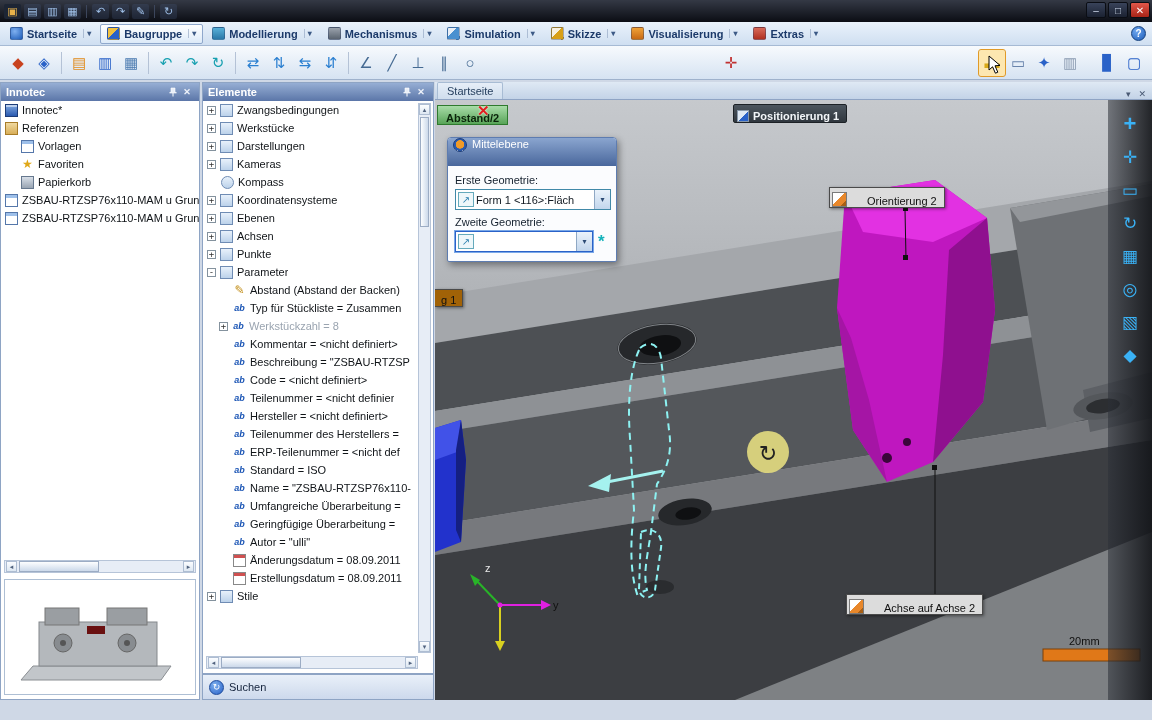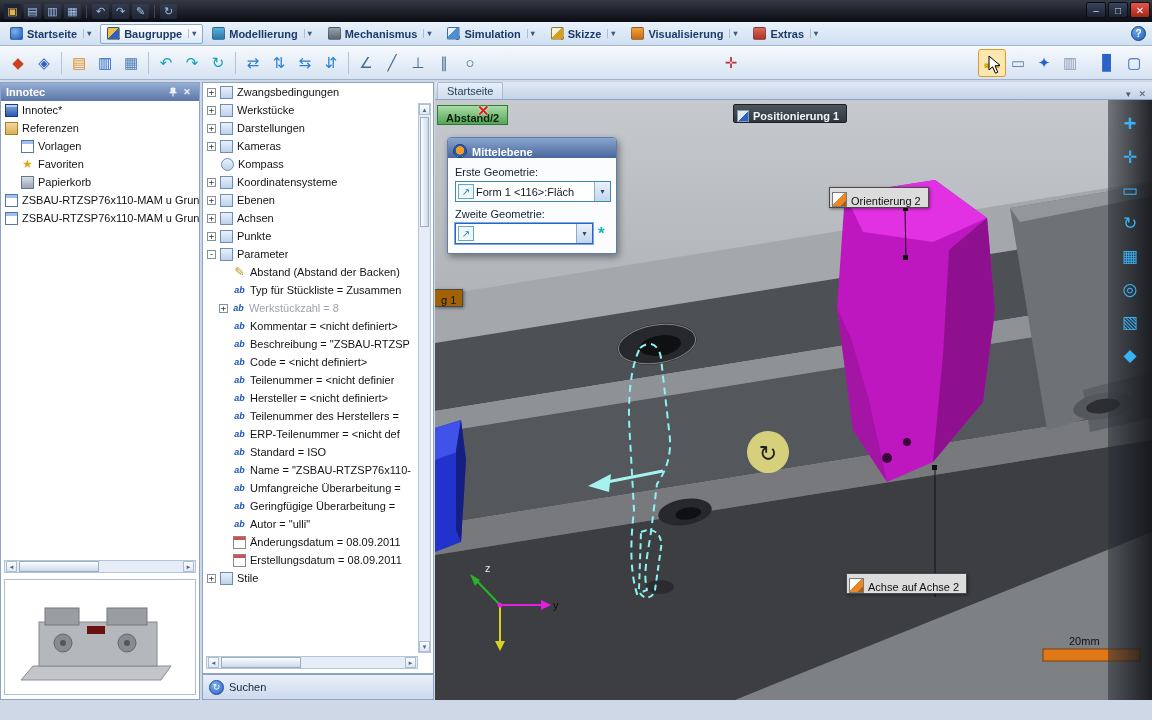--- a/index.html
+++ b/index.html
@@ -104,29 +104,29 @@
 .dtcontrols{margin-left:auto;display:flex;align-items:center;gap:8px;padding-right:6px;color:#4a5a74;font-size:9px}
 .scene{position:absolute;left:0;top:18px;width:717px;height:600px;display:block}
 
 
 .tag{position:absolute;display:flex;align-items:flex-end;font-size:11px;z-index:20}
 .tag-abstand{left:2px;top:23px;height:20px;padding:0 8px;background:linear-gradient(#a8dca8,#58a458);border:1px solid #2e7a2e;color:#0a240a;font-weight:bold}
 .redx{position:absolute;left:42px;top:20px;font-size:15px;font-weight:bold;color:#e02020;text-shadow:0 0 2px #fff;z-index:21}
 .redx::before{content:"✕"}
 .tag-pos{left:298px;top:22px;height:19px;padding:0 7px 0 3px;background:linear-gradient(#4c555e,#30373e);border:1px solid #1c2126;color:#f2f5f8;font-weight:bold;gap:4px;border-radius:2px}
 .pticon{width:12px;height:12px;background:linear-gradient(135deg,#dfe9f4 55%,#2a62c8 55%);border:1px solid #8898aa;flex:none}
-.lbl{background:#dcdcdc;border:1px solid #4a4a4a;color:#101010;height:21px;padding:0 7px 0 2px;gap:4px;box-shadow:1px 1px 3px rgba(0,0,0,.45)}
+.lbl{background:#dcdcdc;border:1px solid #4a4a4a;color:#101010;height:21px;padding:0 7px 0 2px;gap:20px;box-shadow:1px 1px 3px rgba(0,0,0,.45)}
 .lbl-orient{left:394px;top:105px}
-.lbl-achse{left:411px;top:491px}
+.lbl-achse{left:411px;top:512px}
 .licon{width:15px;height:15px;background:linear-gradient(135deg,#ffffff 45%,#e8872a 45% 78%,#a85f14 78%);border:1px solid #7a7a7a;flex:none}
 .tag-g1{left:0;top:207px;height:18px;padding:0 6px;background:#a16207;border:1px solid #4a4a4a;border-left:none;color:#101010;box-shadow:1px 1px 3px rgba(0,0,0,.45)}
 
 
 .dialog{position:absolute;left:12px;top:55px;width:170px;background:#fbfcfe;border:1px solid #5d7cb0;border-radius:4px 4px 2px 2px;box-shadow:2px 3px 7px rgba(0,0,0,.4);z-index:30}
-.dhead{height:20px;background:linear-gradient(#8aa5cf,#49679c);border-radius:3px 3px 0 0;display:flex;align-items:flex-end;gap:5px;padding:0 5px;color:#fff;font-weight:bold;font-size:11px}
+.dhead{height:28px;background:linear-gradient(#8aa5cf,#49679c);border-radius:3px 3px 0 0;display:flex;align-items:flex-start;gap:5px;padding:0 5px;color:#fff;font-weight:normal;font-size:11px}
 .dlogo{width:14px;height:14px;border-radius:50%;background:radial-gradient(circle at 50% 45%,#f09a28 0 4px,#2a5ab0 4.5px 6.5px,#e8f0fa 6.5px);border:1px solid #1c3c78;flex:none}
 .dbody{padding:6px 7px 9px}
 .dlabel{font-size:11px;color:#14202e;margin:2px 0 3px}
 .combo{display:flex;align-items:center;height:21px;border:1px solid #4189a8;background:#fff;margin-bottom:6px;width:156px}
 .combo.focus{border-color:#2a62c8;box-shadow:0 0 0 1px #7aa8e8}
 .combo2wrap{display:flex;align-items:center;gap:5px}
 .combo2wrap .combo{width:138px;margin-bottom:0}
 .cicon{width:16px;height:15px;margin:0 2px;background:#eef7fa;border:1px solid #65aabc;color:#2a7fae;font-size:10px;display:flex;align-items:center;justify-content:center;flex:none}
 .cicon::before{content:"↗"}
 .cval{flex:1;font-size:11px;color:#101820;white-space:nowrap;overflow:hidden}
@@ -307,20 +307,31 @@
         <circle cx="58" cy="63" r="9" fill="#888c90" stroke="#666666"></circle>
         <circle cx="122" cy="63" r="9" fill="#888c90" stroke="#666666"></circle>
         <rect x="82" y="46" width="18" height="8" fill="#6a1010"></rect>
         <circle cx="58" cy="63" r="3" fill="#555555"></circle>
         <circle cx="122" cy="63" r="3" fill="#555555"></circle>
       </svg>
     </div>
   </div>
 
   <div class="panel left2">
+    <div class="phead">
+      <span>Elemente</span>
+      <span class="sp"></span>
+      <span class="phbtn">
+          <svg width="10" height="10" viewBox="0 0 10 10">
+            <path d="M3 1 h4 v3.5 l1.5 1.5 h-7 L3 4.5 Z" fill="#e8eef8" stroke="#fff" stroke-width=".6"></path>
+            <line x1="5" y1="6" x2="5" y2="9.5" stroke="#fff"></line>
+          </svg>
+        </span>
+      <span class="phbtn phx"></span>
+    </div>
     <div class="row t0">
         <span class="exp">+</span>
         <span class="ti"></span>
         <span class="tl">Zwangsbedingungen</span>
       </div>
     <div class="row t0">
         <span class="exp">+</span>
         <span class="ti"></span>
         <span class="tl">Werkstücke</span>
       </div>

